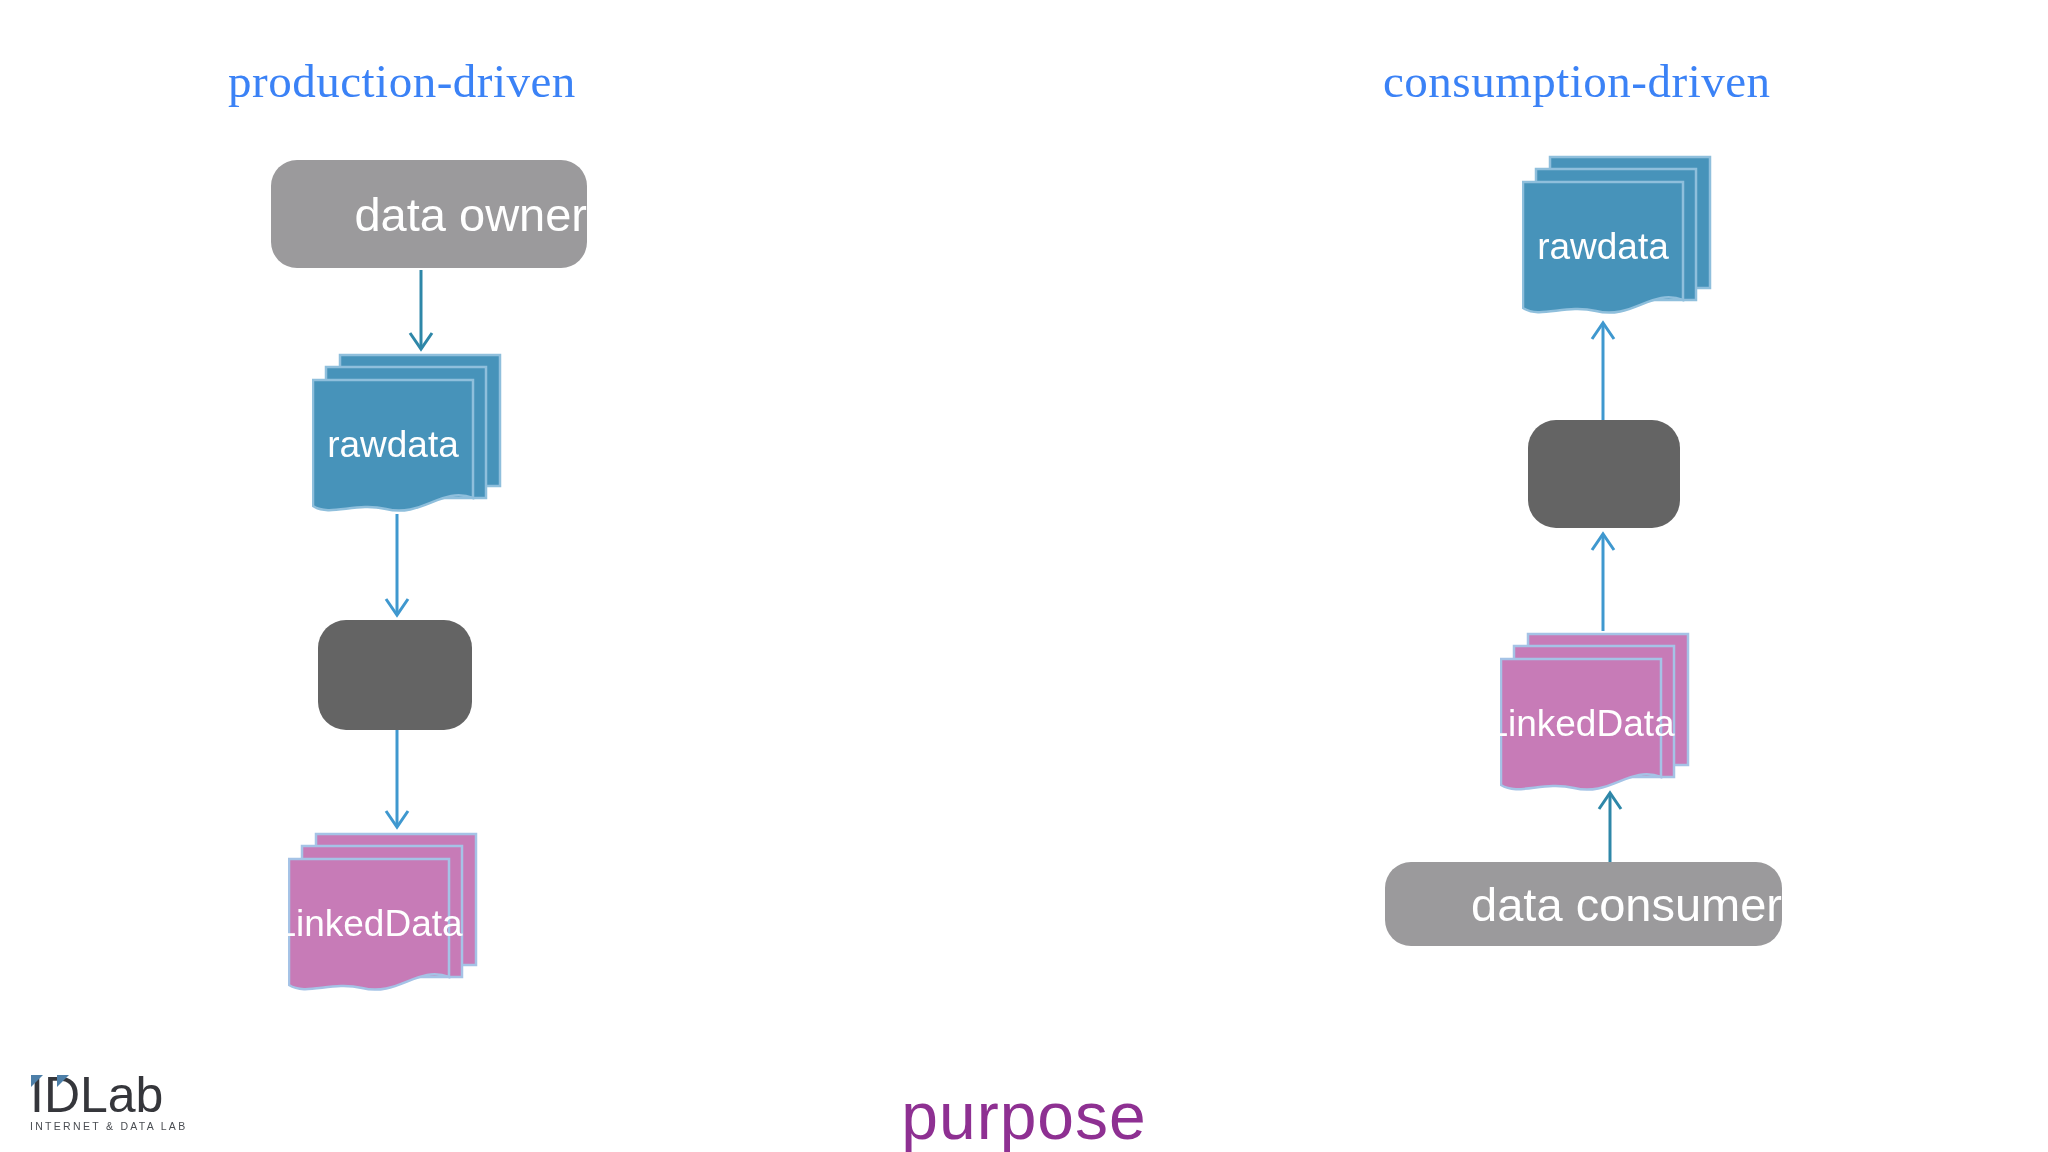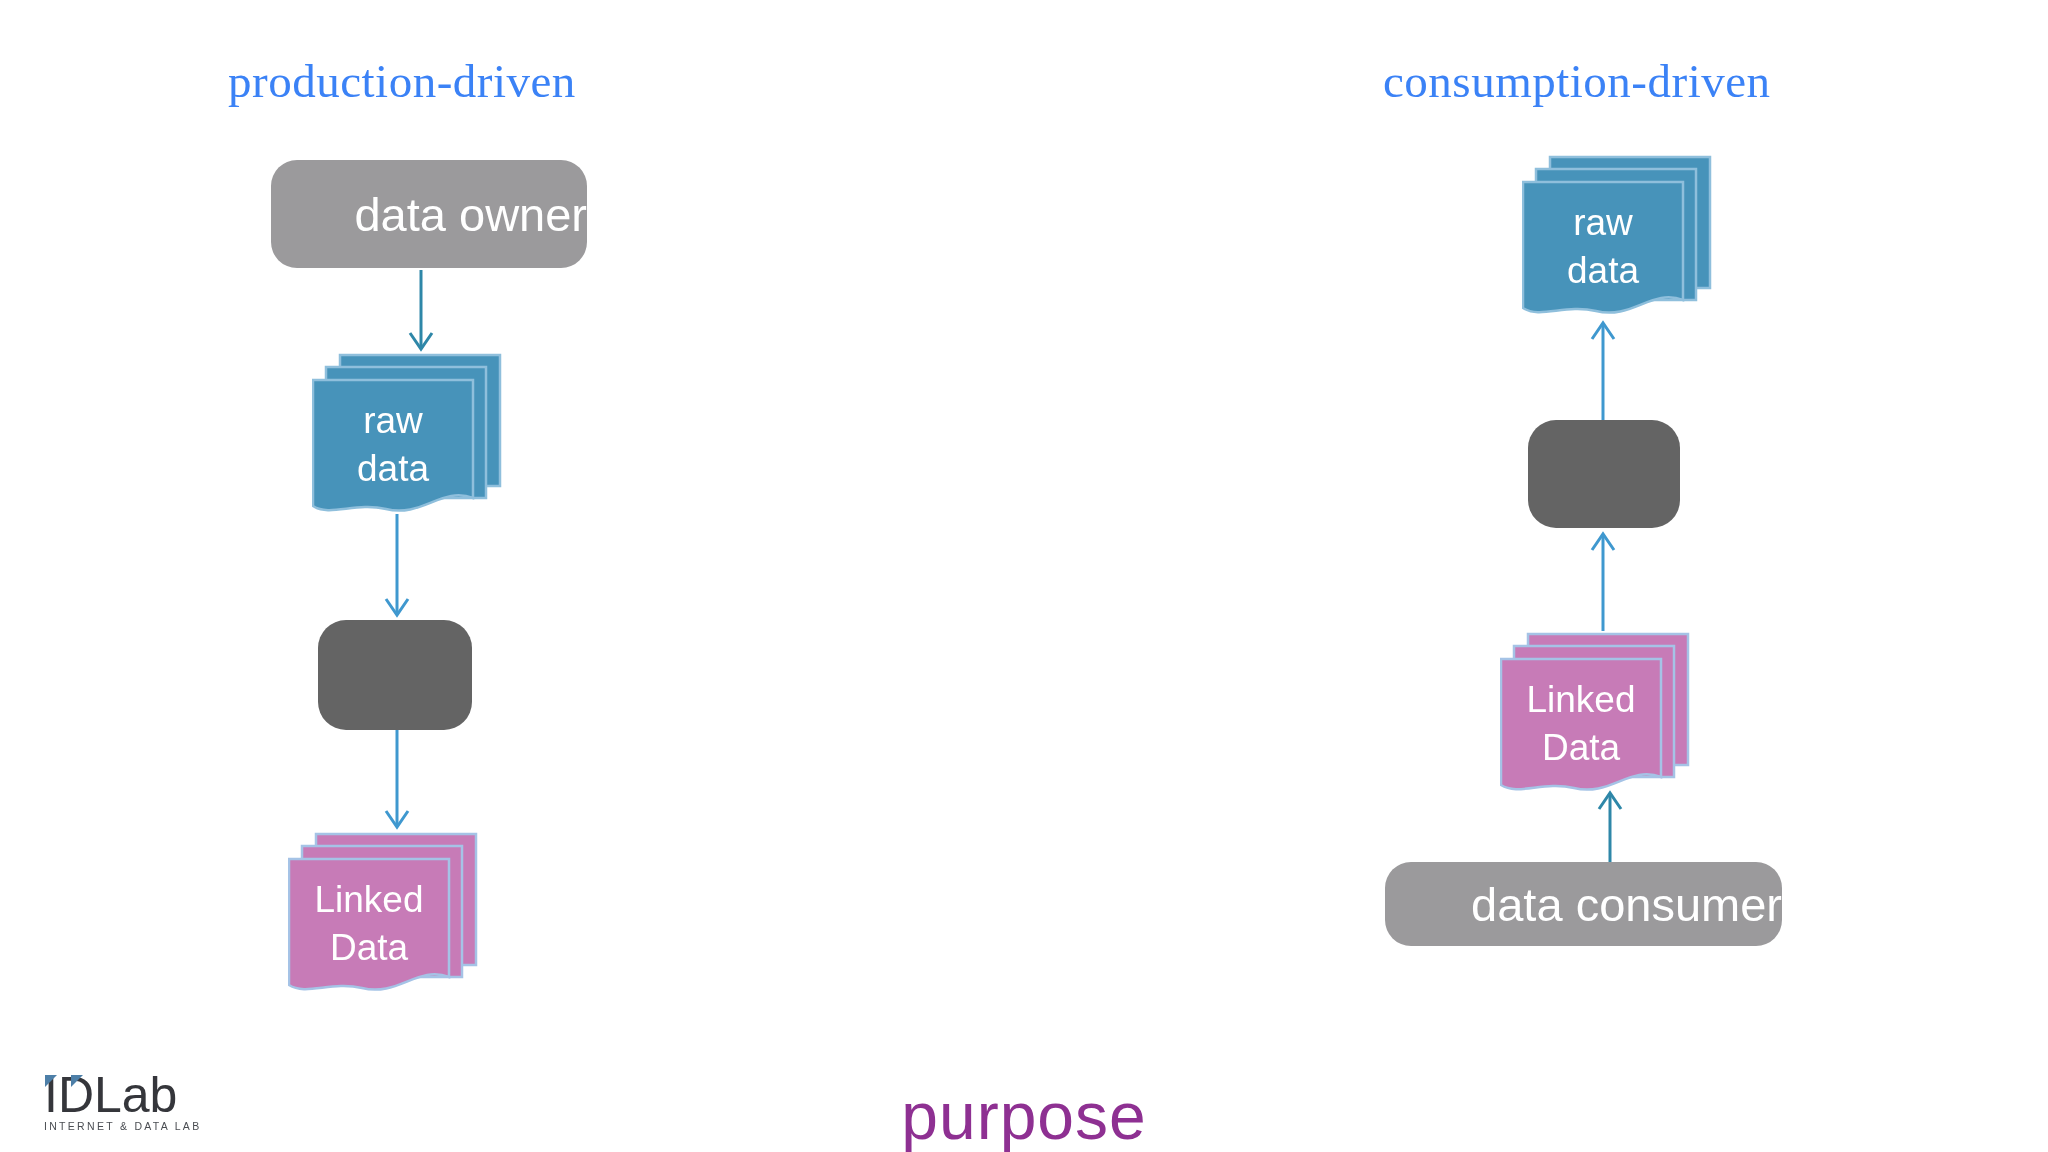--- a/index.html
+++ b/index.html
@@ -16,32 +16,32 @@
     display:flex; align-items:center; justify-content:flex-end;
     color:#ffffff; font-size:47px; white-space:nowrap;
   }
   .process-box { position:absolute; background:#646464; border-radius:28px; }
   .stack { position:absolute; width:190px; height:172px; }
   .stack svg { display:block; position:absolute; left:0; top:0; }
   .sheet-blue { fill:#4793BA; stroke:#8FBFDC; stroke-width:2.5px; }
   .sheet-pink { fill:#C77BB7; stroke:#A5C3E6; stroke-width:2.5px; }
   .doc-label {
     position:absolute; left:0; top:26px; width:162px; height:132px;
-    display:flex; flex-direction:column; align-items:center; justify-content:center;
+    display:flex; flex-direction:row; align-items:center; justify-content:center;
     color:#ffffff; font-size:37px; line-height:1.3; text-align:center;
   }
   .arrow { position:absolute; }
   .arrow polyline, .arrow line { fill:none; stroke-width:3px; }
   .teal polyline, .teal line { stroke:#2E87A8; }
   .blue polyline, .blue line { stroke:#3F98CF; }
   .purpose {
     position:absolute; left:0; top:1078px; width:100%; text-align:center;
     font-size:66px; color:#8E3092; letter-spacing:1px;
   }
-  .logo { position:absolute; left:44px; top:1070px; }
+  .logo { position:absolute; left:30px; top:1070px; }
   .logo-text {
     font-size:50px; color:#35363B; font-weight:500; letter-spacing:0px; line-height:1.0;
   }
   .logo-sub {
     font-size:10.5px; color:#4A4D52; letter-spacing:2.3px; white-space:nowrap;
   }
   .logo-tri {
     position:absolute; width:12px; height:12px; background:#4D7FA8;
     clip-path:polygon(0 0, 100% 0, 0 100%);
   }

